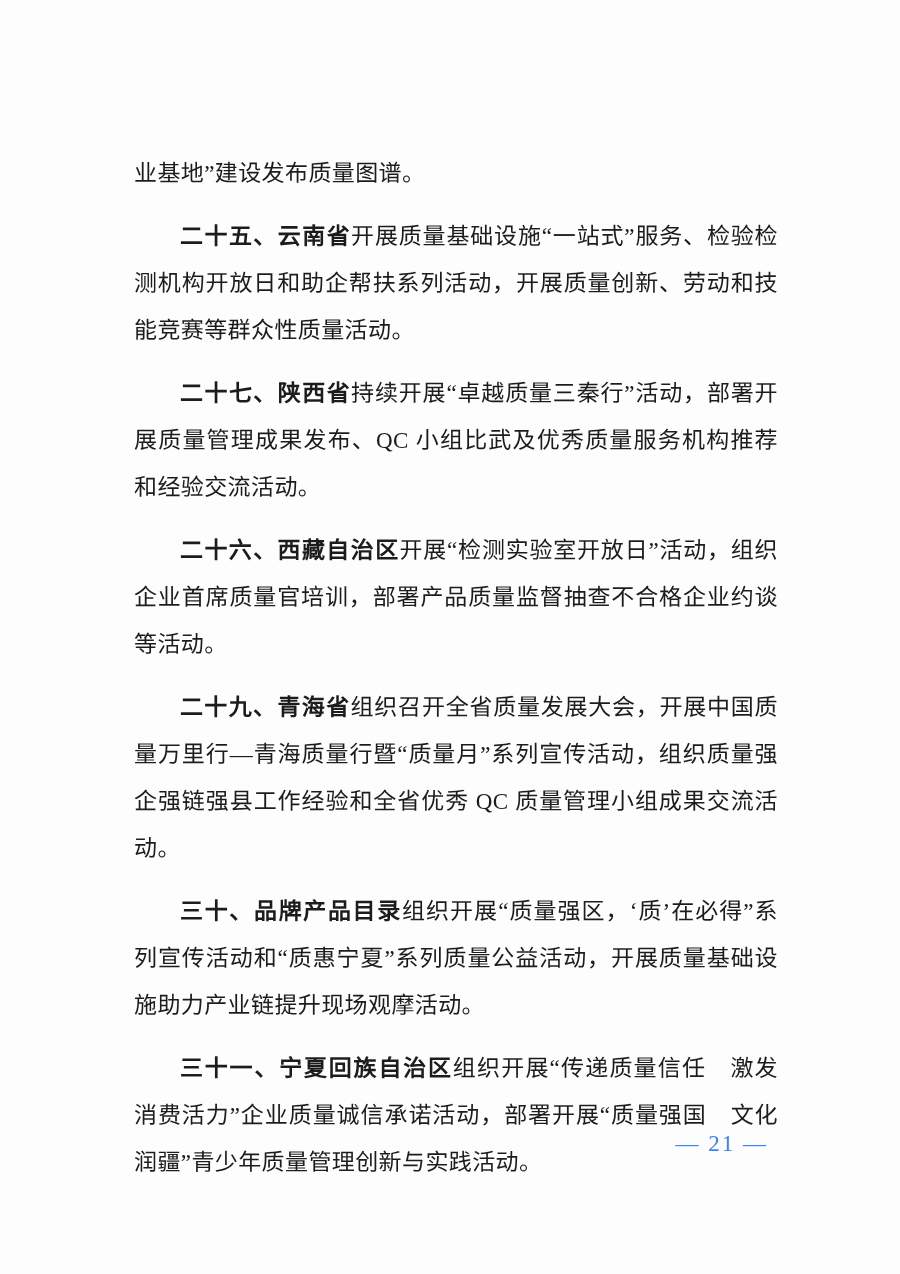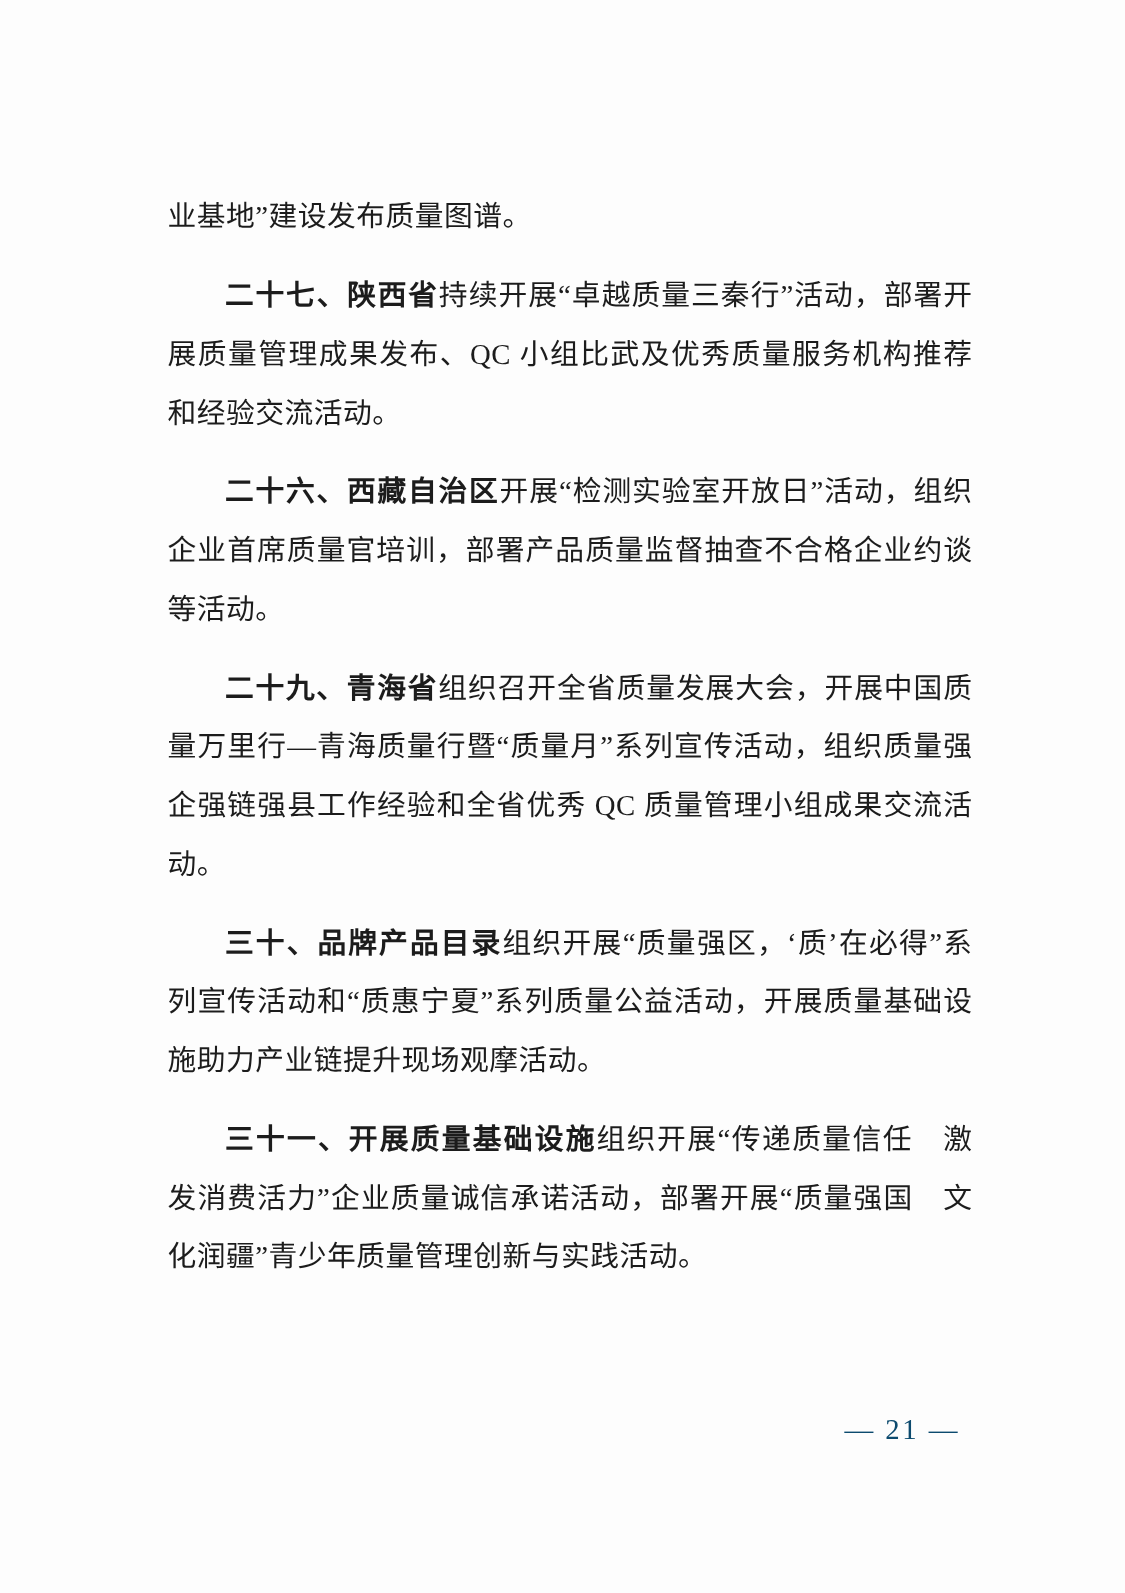--- a/index.html
+++ b/index.html
@@ -41,41 +41,42 @@
     font-family:"Liberation Sans","DejaVu Sans",sans-serif;
     letter-spacing:1px;
   }
   .footer{
     position:absolute;
     top:1128px;
     right:132px;
     font-size:23px;
     line-height:32px;
     letter-spacing:2px;
-    color:#0c4a6e;
+    color:#3b82f6;
   }
 </style>
 </head>
 <body>
 
 <div class="page">
 
   <div class="content">
 
     <p class="para"><span class="lead"></span><span>业基地”建设发布质量图谱。</span></p>
 
+    <p class="para indent"><span class="lead">二十五、云南省</span><span>开展质量基础设施“一站式”服务、检验检测机构开放日和助企帮扶系列活动，开展质量创新、劳动和技能竞赛等群众性质量活动。</span></p>
 
     <p class="para indent"><span class="lead">二十七、陕西省</span><span>持续开展“卓越质量三秦行”活动，部署开展质量管理成果发布、QC 小组比武及优秀质量服务机构推荐和经验交流活动。</span></p>
 
     <p class="para indent"><span class="lead">二十六、西藏自治区</span><span>开展“检测实验室开放日”活动，组织企业首席质量官培训，部署产品质量监督抽查不合格企业约谈等活动。</span></p>
 
 
     <p class="para indent"><span class="lead">二十九、青海省</span><span>组织召开全省质量发展大会，开展中国质量万里行—青海质量行暨“质量月”系列宣传活动，组织质量强企强链强县工作经验和全省优秀 QC 质量管理小组成果交流活动。</span></p>
 
     <p class="para indent"><span class="lead">三十、品牌产品目录</span><span>组织开展“质量强区，‘质’在必得”系列宣传活动和“质惠宁夏”系列质量公益活动，开展质量基础设施助力产业链提升现场观摩活动。</span></p>
 
-    <p class="para indent"><span class="lead">三十一、开展质量基础设施</span><span>组织开展“传递质量信任　激发消费活力”企业质量诚信承诺活动，部署开展“质量强国　文化润疆”青少年质量管理创新与实践活动。</span></p>
+    <p class="para indent"><span class="lead">三十一、宁夏回族自治区</span><span>组织开展“传递质量信任　激发消费活力”企业质量诚信承诺活动，部署开展“质量强国　文化润疆”青少年质量管理创新与实践活动。</span></p>
 
   </div>
 
   <div class="footer">— 21 —</div>
 
 </div>
 
 </body></html>

